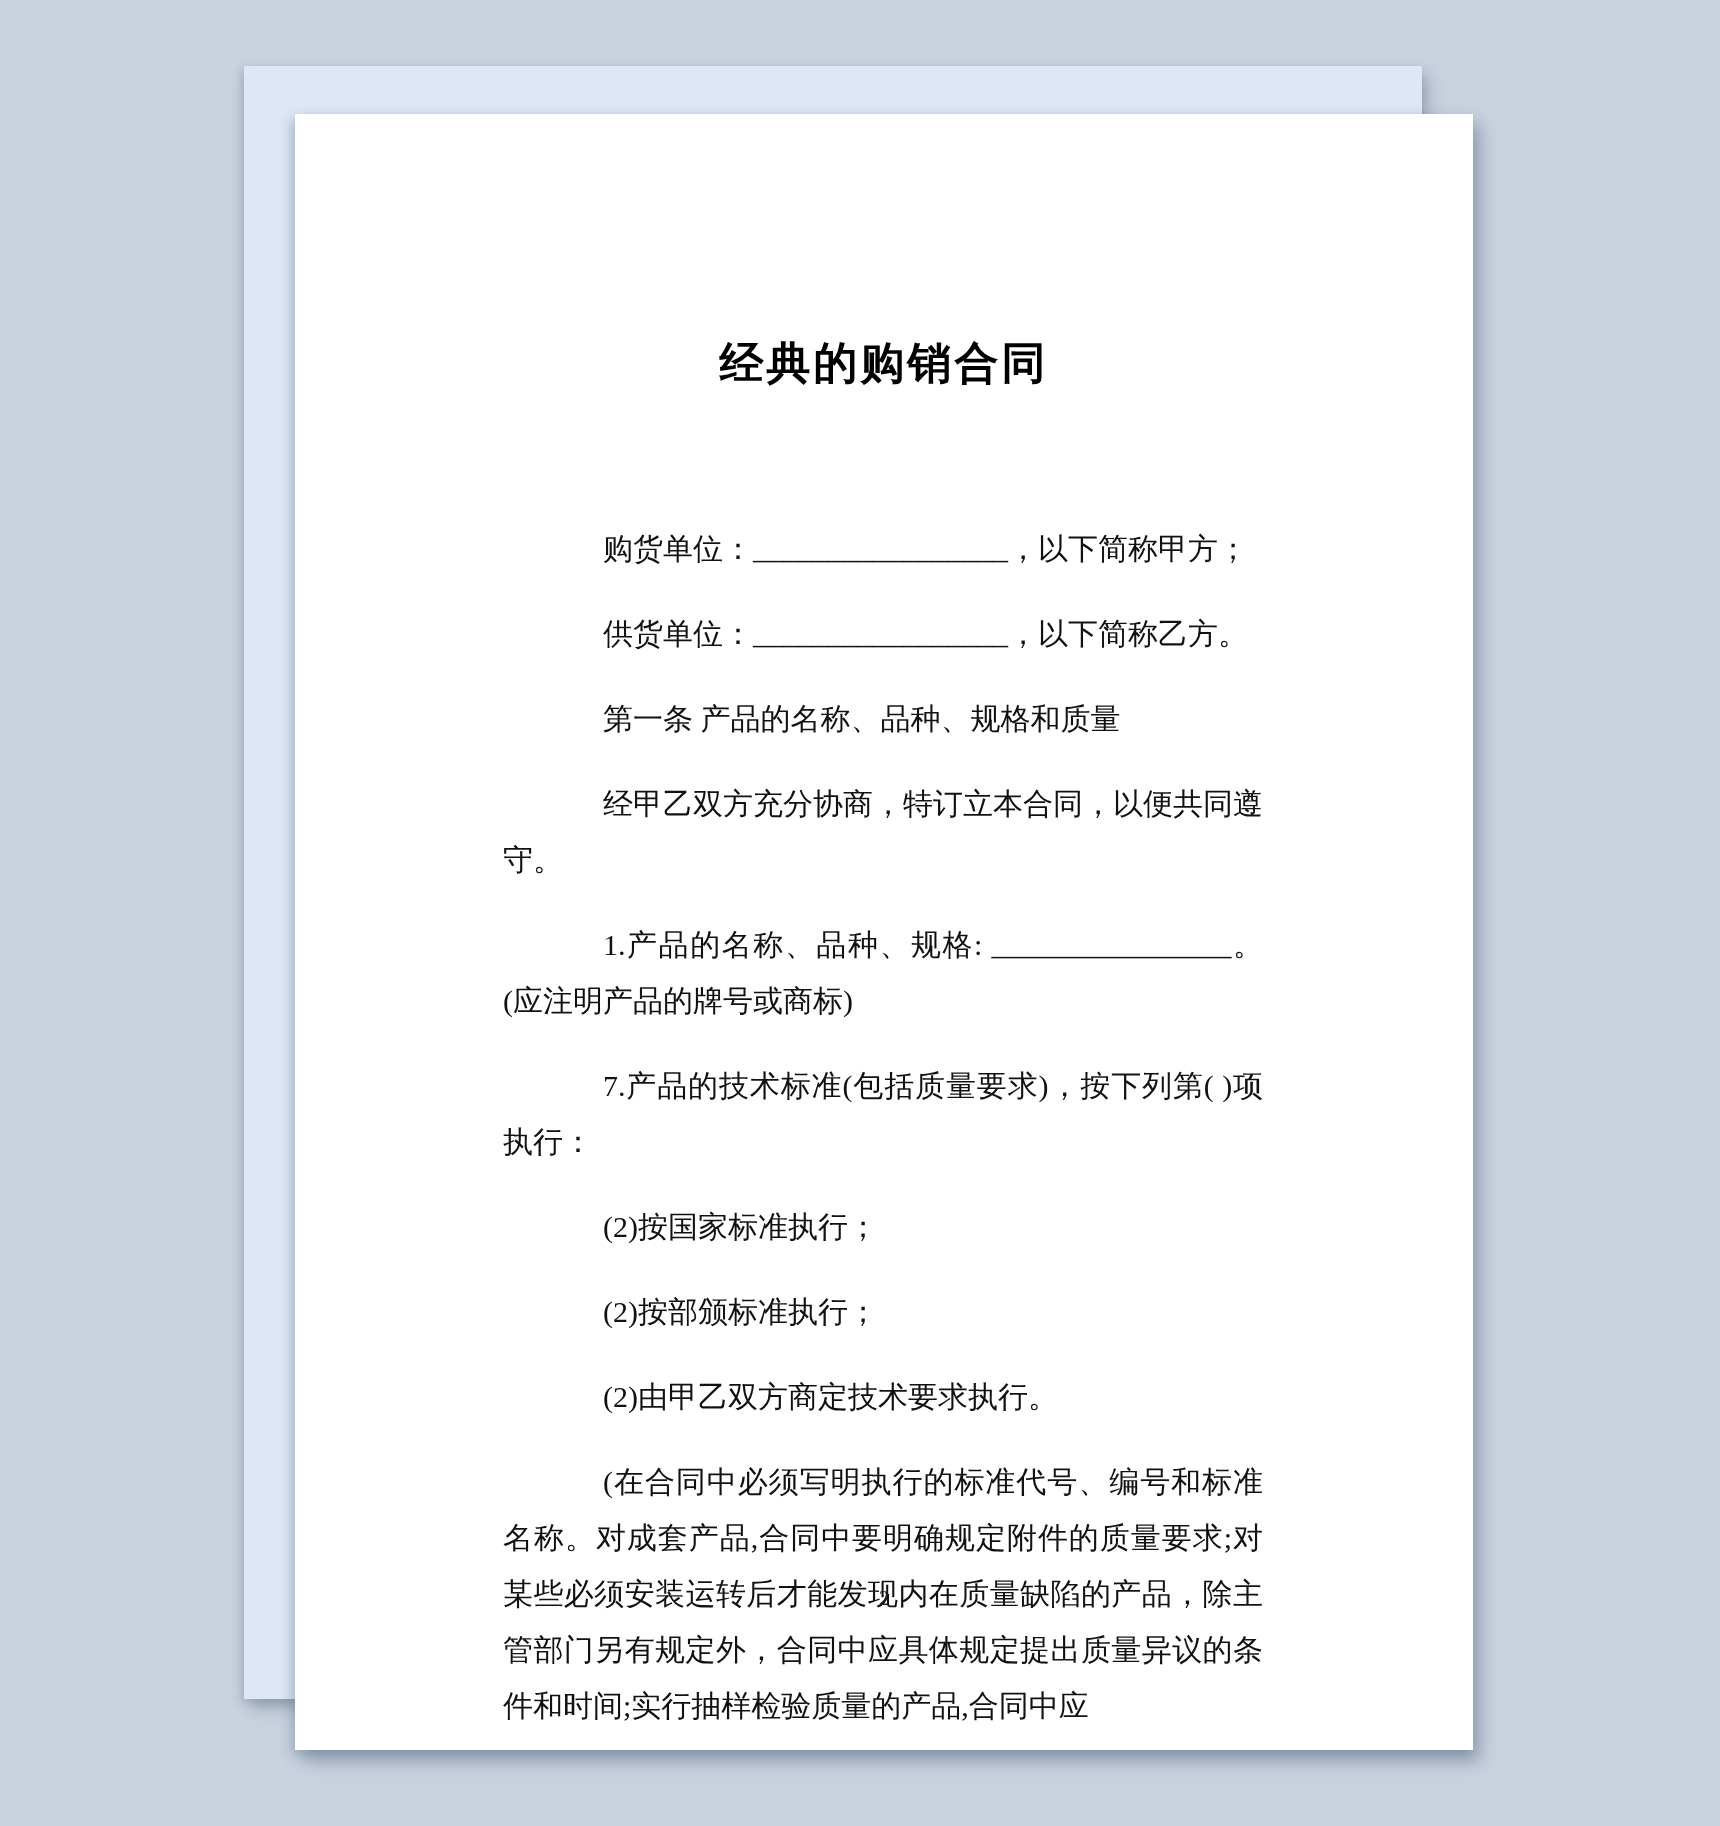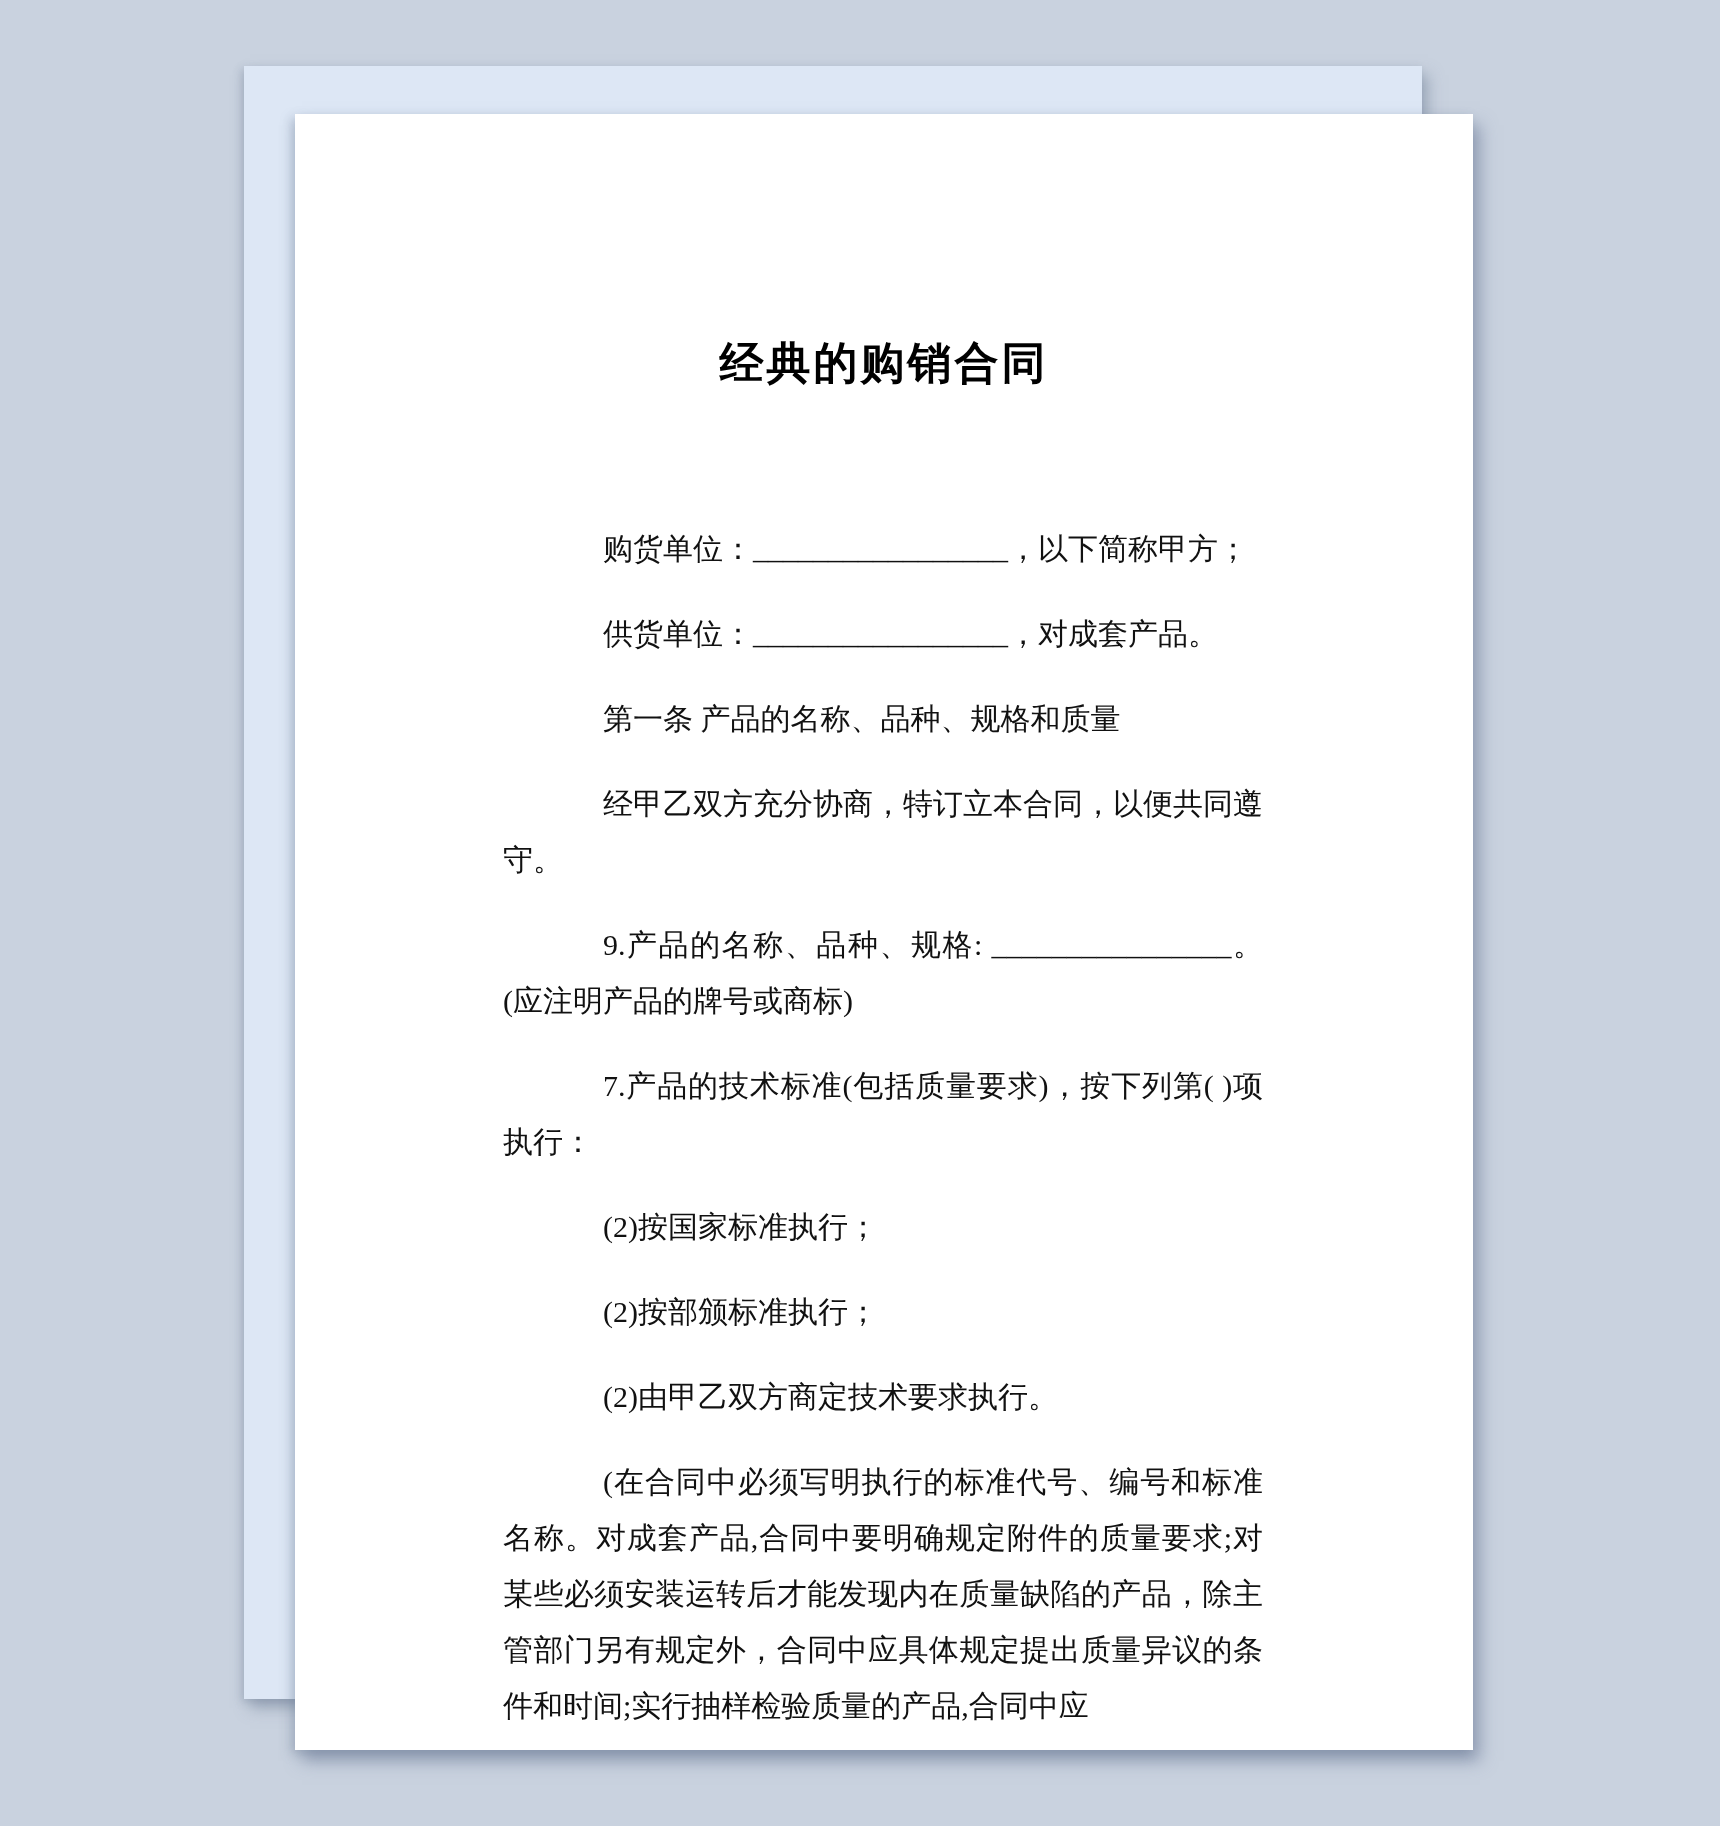--- a/index.html
+++ b/index.html
@@ -74,24 +74,24 @@
 </head>
 <body>
 
 <div class="back-sheet"></div>
 
 <div class="page">
   <h1 class="doc-title">经典的购销合同</h1>
 
   <div class="doc-body">
     <p>购货单位：_________________，以下简称甲方；</p>
-    <p>供货单位：_________________，对成套产品。</p>
+    <p>供货单位：_________________，以下简称乙方。</p>
     <p>第一条 产品的名称、品种、规格和质量</p>
     <p>经甲乙双方充分协商，特订立本合同，以便共同遵守。</p>
-    <p>9.产品的名称、品种、规格: ________________。(应注明产品的牌号或商标)</p>
+    <p>1.产品的名称、品种、规格: ________________。(应注明产品的牌号或商标)</p>
     <p>7.产品的技术标准(包括质量要求)，按下列第( )项执行：</p>
     <p>(2)按国家标准执行；</p>
     <p>(2)按部颁标准执行；</p>
     <p>(2)由甲乙双方商定技术要求执行。</p>
     <p>(在合同中必须写明执行的标准代号、编号和标准名称。对成套产品,合同中要明确规定附件的质量要求;对某些必须安装运转后才能发现内在质量缺陷的产品，除主管部门另有规定外，合同中应具体规定提出质量异议的条件和时间;实行抽样检验质量的产品,合同中应</p>
   </div>
 
   <div class="page-number">2</div>
 </div>
 

